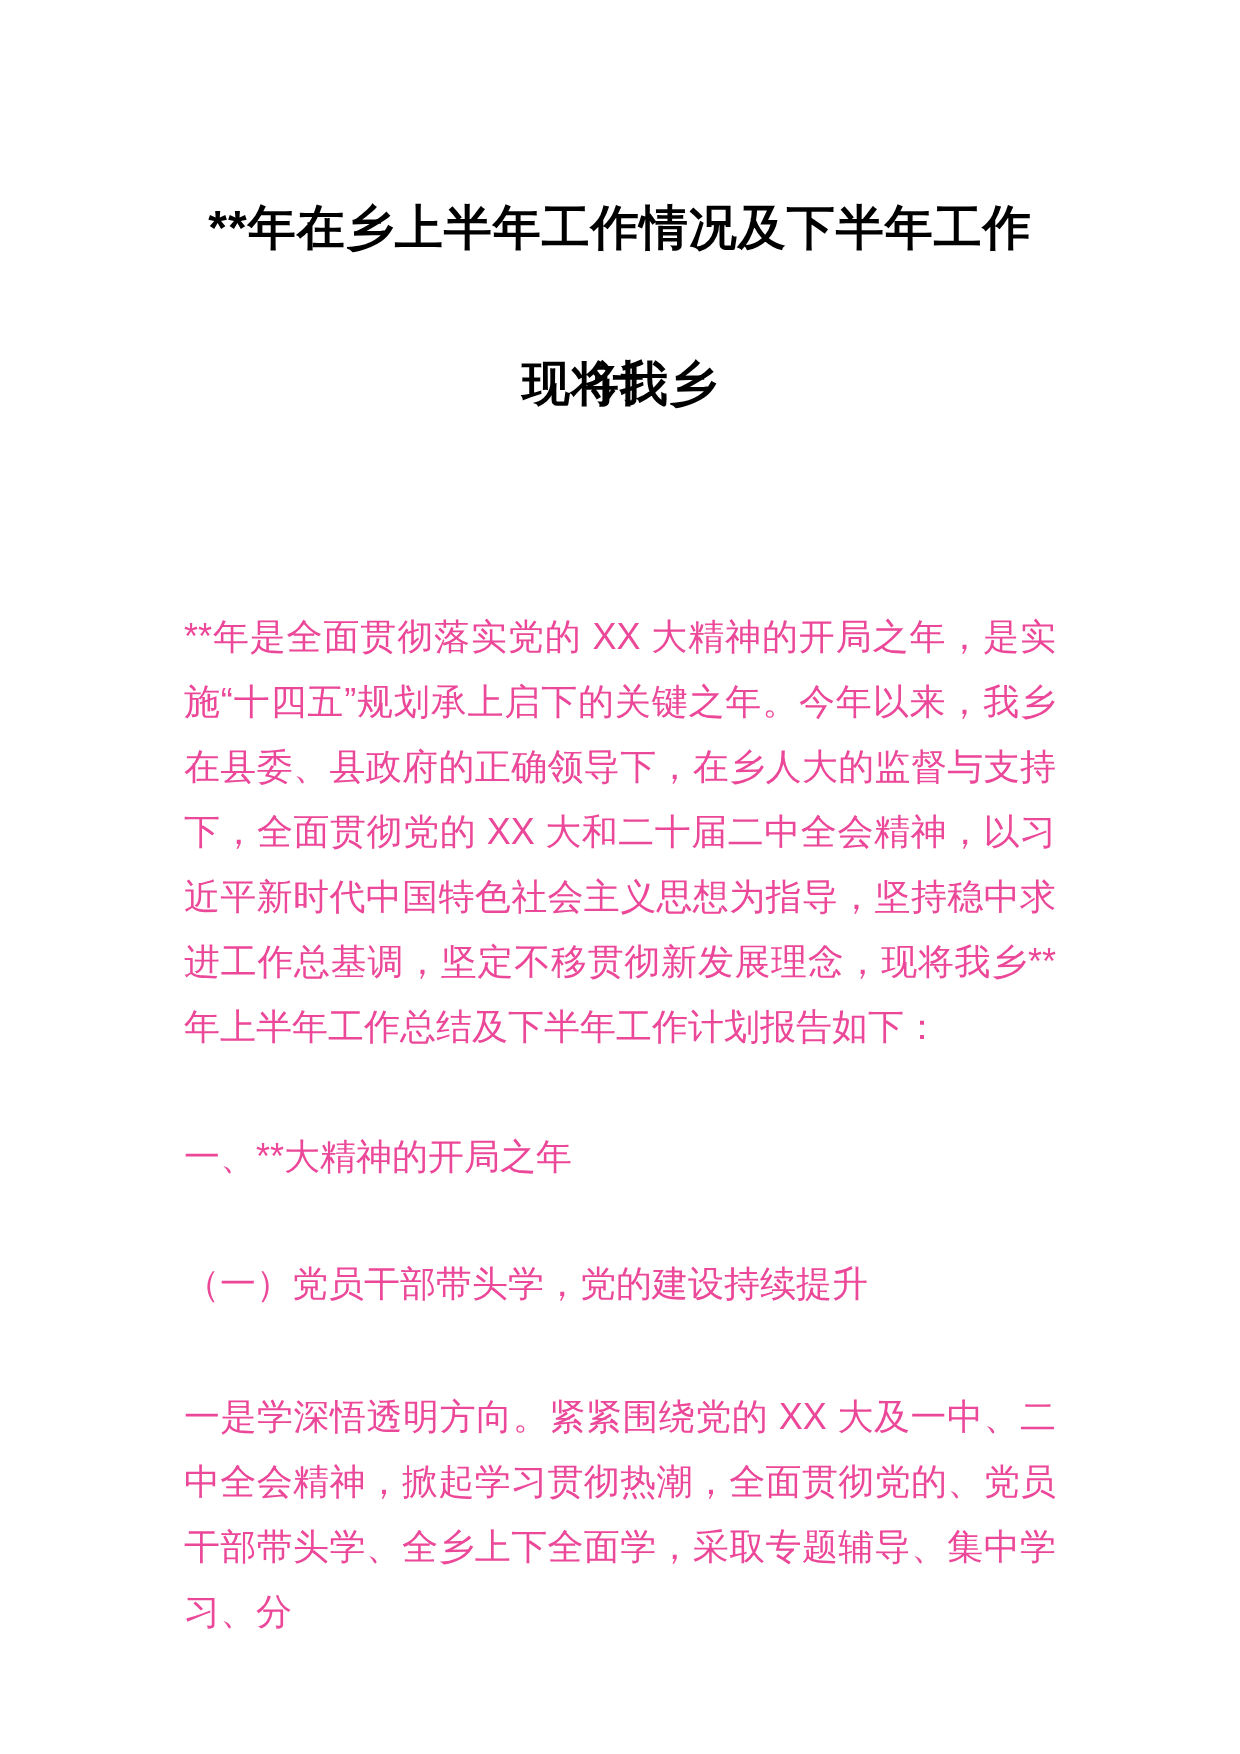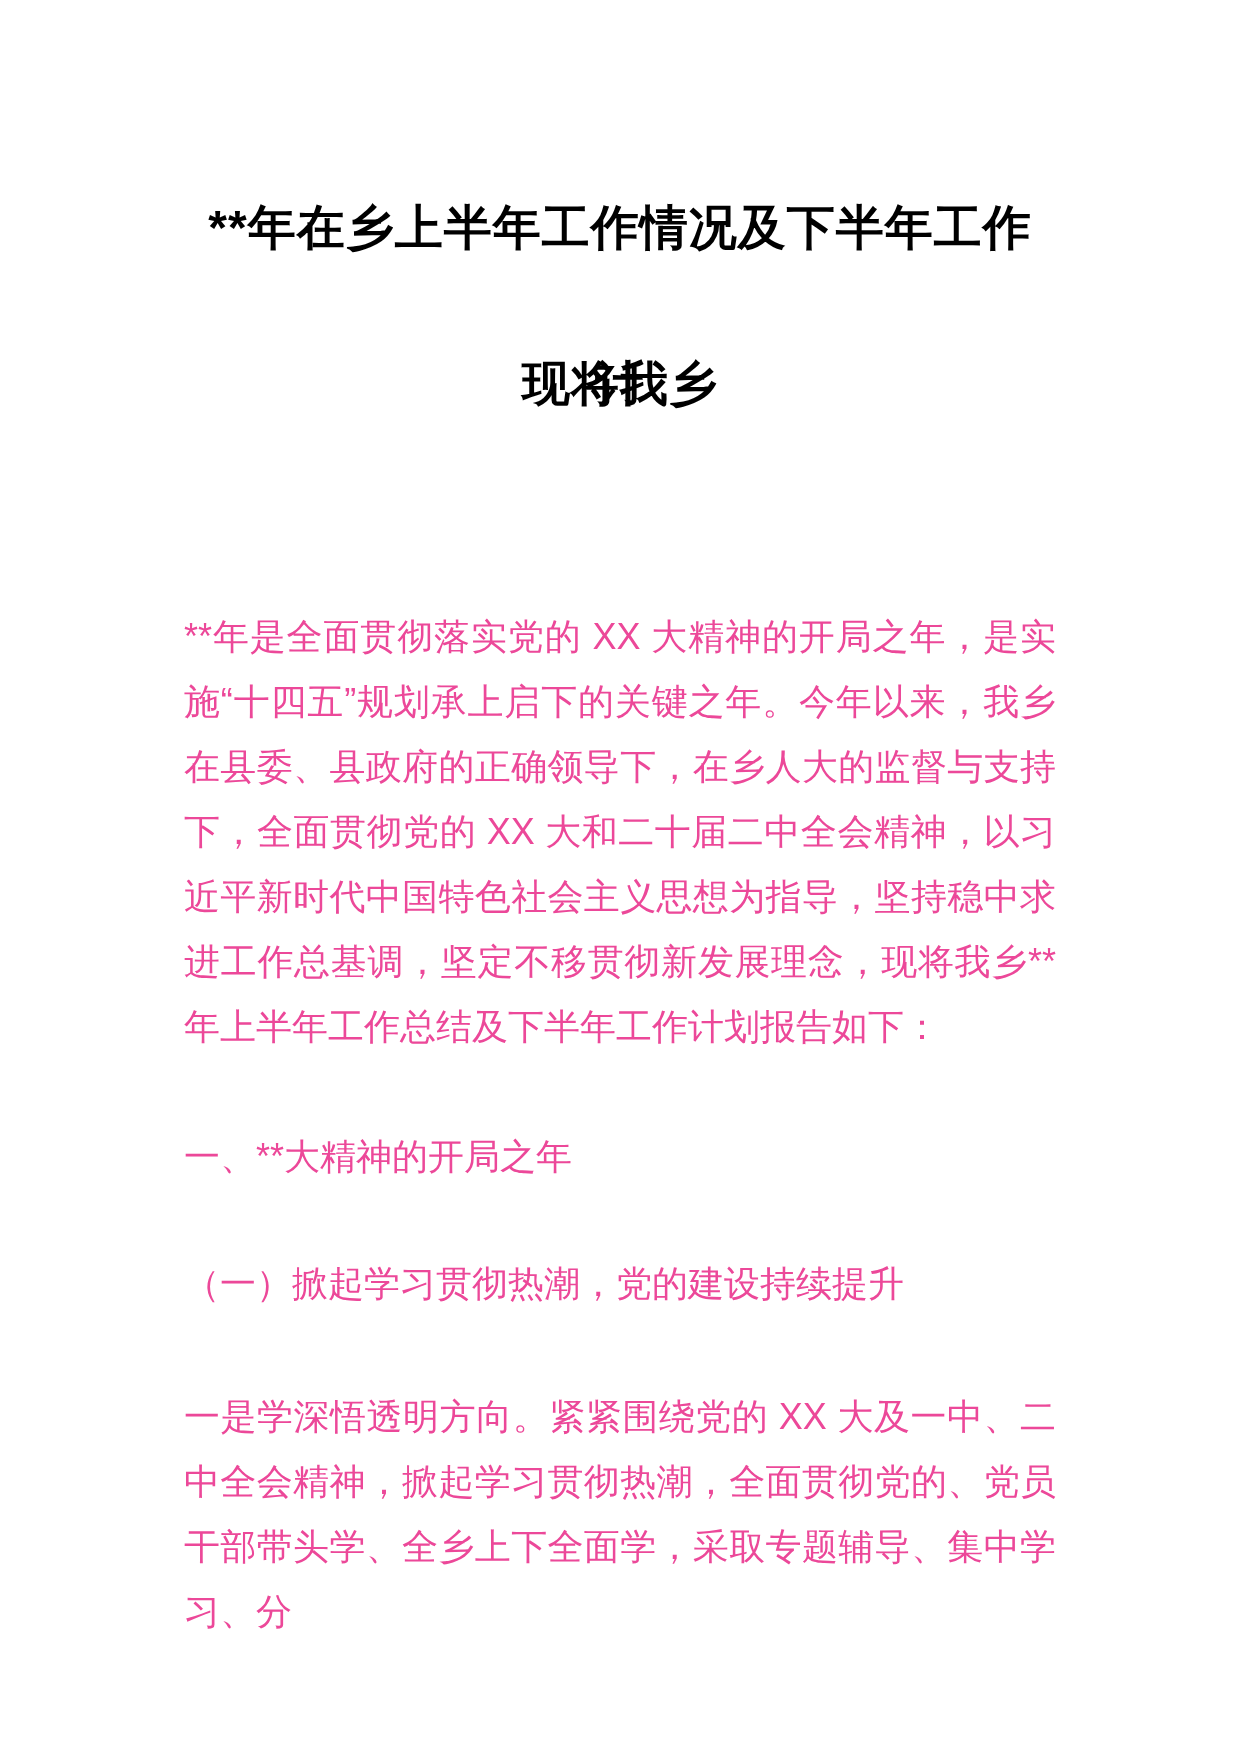--- a/index.html
+++ b/index.html
@@ -67,17 +67,17 @@
 
   <h1 class="doc-title">
     <span class="title-line">**年在乡上半年工作情况及下半年工作计</span>
     <span class="title-line">现将我乡</span>
   </h1>
 
   <p class="body-para intro">**年是全面贯彻落实党的 XX 大精神的开局之年，是实施“十四五”规划承上启下的关键之年。今年以来，我乡在县委、县政府的正确领导下，在乡人大的监督与支持下，全面贯彻党的 XX 大和二十届二中全会精神，以习近平新时代中国特色社会主义思想为指导，坚持稳中求进工作总基调，坚定不移贯彻新发展理念，现将我乡**年上半年工作总结及下半年工作计划报告如下：</p>
 
   <h2 class="sec-heading">一、**大精神的开局之年</h2>
 
-  <h3 class="sub-heading">（一）掀起学习贯彻热潮，党的建设持续提升</h3>
+  <h3 class="sub-heading">（一）党员干部带头学，党的建设持续提升</h3>
 
   <p class="body-para section-body">一是学深悟透明方向。紧紧围绕党的 XX 大及一中、二中全会精神，掀起学习贯彻热潮，全面贯彻党的、党员干部带头学、全乡上下全面学，采取专题辅导、集中学习、分</p>
 
 </div>
 
 </body></html>

